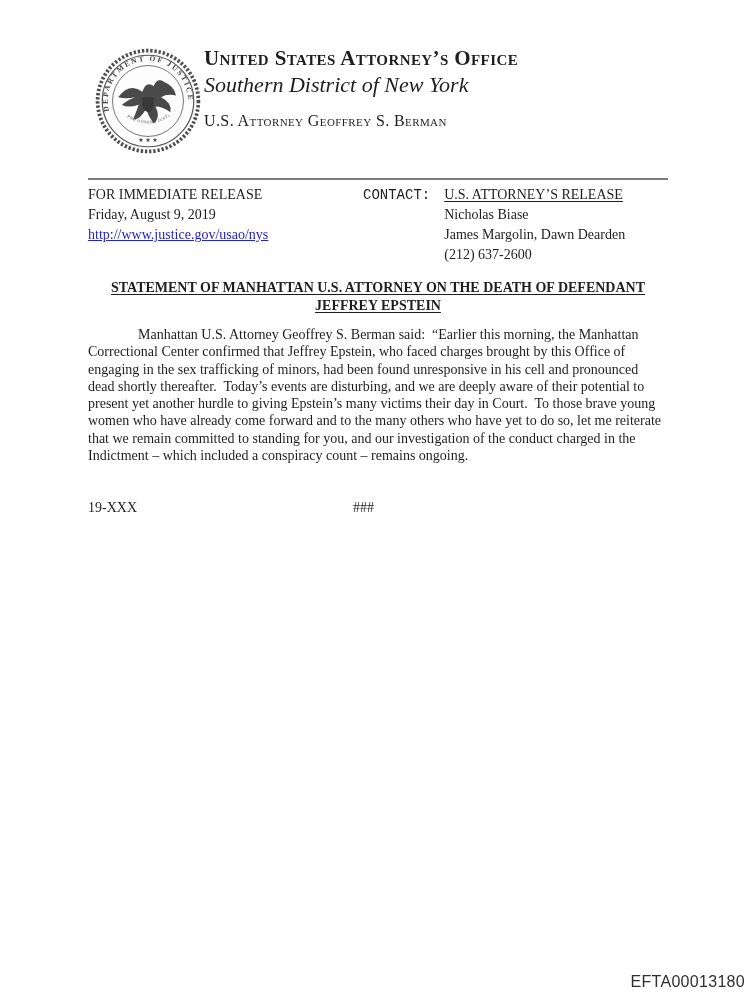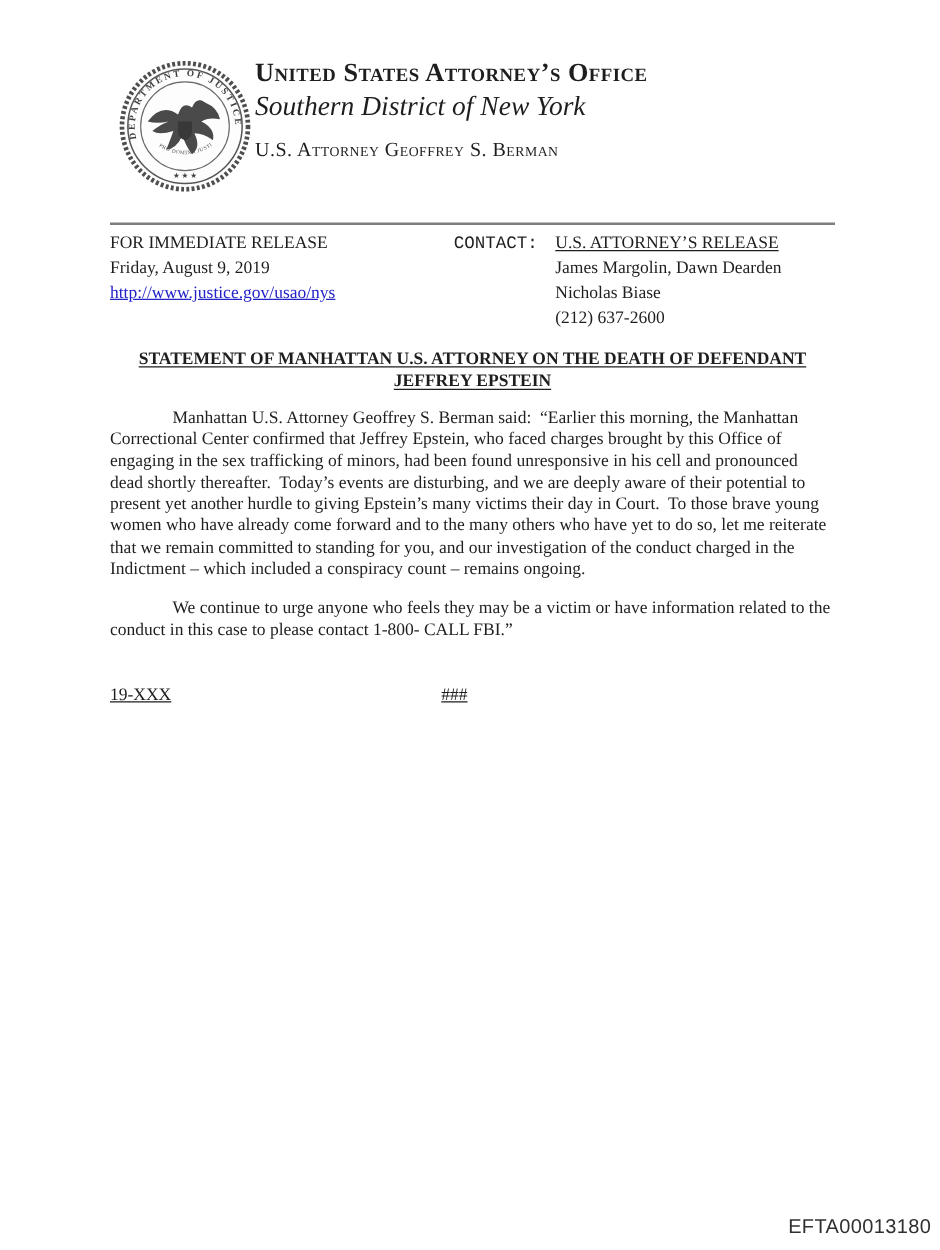--- a/index.html
+++ b/index.html
@@ -40,21 +40,21 @@
   .title span{text-decoration:underline;text-underline-offset:2px;}
   
   .para{
     margin:0 84px 0 88px;width:580px;box-sizing:border-box;
     font-size:14px;line-height:17.3px;
     text-indent:50px;white-space:pre-wrap;
   }
   .para.first{margin-top:12px;}
   .para.second{margin-top:14px;}
   
-  .signoff{display:flex;margin:35px 84px 0 88px;font-size:14px;line-height:17px;text-decoration:underline;}
+  .signoff{display:flex;margin:35px 84px 0 88px;font-size:14px;line-height:17px;}
   .signoff-left{width:265px;flex:0 0 auto;}
   
   .bates{
     position:absolute;right:7px;bottom:9px;
     font-family:"Liberation Sans", sans-serif;
     font-size:16px;color:#303030;letter-spacing:.3px;
   }
 </style>
 </head>
 <body>
@@ -96,33 +96,32 @@
   <div class="release">
     <div class="release-left">
       <div>FOR IMMEDIATE RELEASE</div>
       <div>Friday, August 9, 2019</div>
       <div><span class="doc-link">http://www.justice.gov/usao/nys</span></div>
     </div>
     <div class="release-right">
       <span class="contact-label">CONTACT:</span>
       <div>
         <div class="contact-office">U.S. ATTORNEY’S RELEASE</div>
+        <div>Nicholas Biase</div>
         <div>James Margolin, Dawn Dearden</div>
-        <div>Nicholas Biase</div>
         <div>(212) 637-2600</div>
       </div>
     </div>
   </div>
 
   <div class="title">
     <span>STATEMENT OF MANHATTAN U.S. ATTORNEY ON THE DEATH OF DEFENDANT JEFFREY EPSTEIN</span>
   </div>
 
   <p class="para first">Manhattan U.S. Attorney Geoffrey S. Berman said:  “Earlier this morning, the Manhattan Correctional Center confirmed that Jeffrey Epstein, who faced charges brought by this Office of engaging in the sex trafficking of minors, had been found unresponsive in his cell and pronounced dead shortly thereafter.  Today’s events are disturbing, and we are deeply aware of their potential to present yet another hurdle to giving Epstein’s many victims their day in Court.  To those brave young women who have already come forward and to the many others who have yet to do so, let me reiterate that we remain committed to standing for you, and our investigation of the conduct charged in the Indictment – which included a conspiracy count – remains ongoing.</p>
-  <p class="para second">We continue to urge anyone who feels they may be a victim or have information related to the conduct in this case to please contact 1-800- CALL FBI.”</p>
 
   <div class="signoff">
     <div class="signoff-left">19-XXX</div>
     <div>###</div>
   </div>
 
   <div class="bates">EFTA00013180</div>
 
 </div>
 

